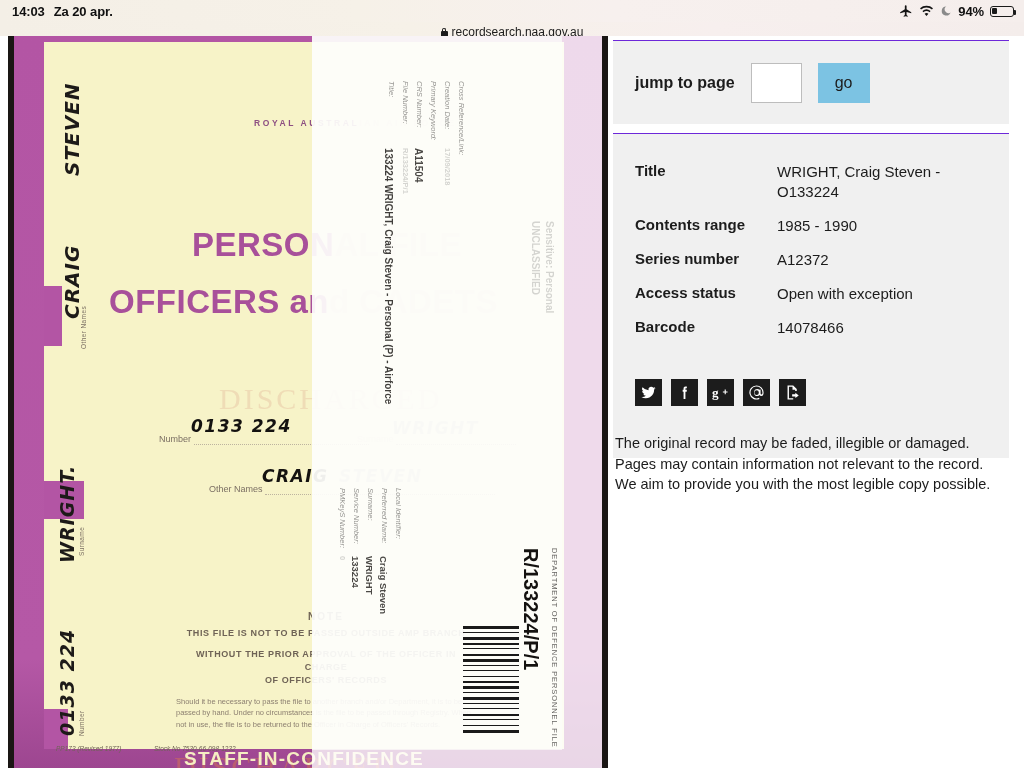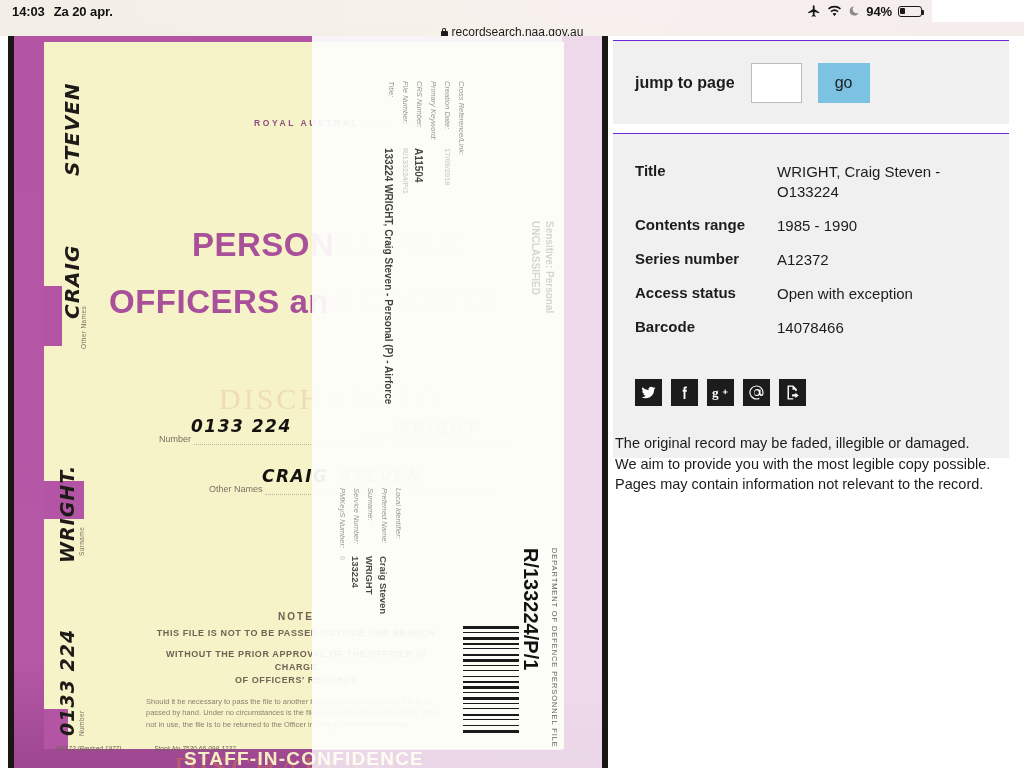--- a/index.html
+++ b/index.html
@@ -7,21 +7,21 @@
   html, body {
     width: 1024px; height: 768px;
     overflow: hidden;
     font-family: "Liberation Sans", sans-serif;
     background: #ffffff;
   }
 
   
   #status-bar {
     position: absolute; left: 0; top: 0;
-    width: 932px; height: 22px;
+    width: 1024px; height: 22px;
     background: linear-gradient(to right, #f4efe6 0%, #f6f1e8 35%, #f7f0ee 60%, #f5eeec 100%);
     display: flex; align-items: center;
     font-size: 13px; font-weight: bold; color: #101010;
     letter-spacing: -0.1px;
   }
   #status-left { display: flex; align-items: center; gap: 9px; padding-left: 12px; }
   #status-right {
     position: absolute; right: 10px; top: 0; height: 22px;
     display: flex; align-items: center; gap: 6px;
   }
@@ -139,21 +139,21 @@
 
   .field-row { position: absolute; font-size: 9px; color: #7b6f63; }
   .field-row .fv {
     font-family: "DejaVu Sans", sans-serif; font-weight: bold; font-style: italic;
     font-size: 17px; color: #141210; letter-spacing: 1.5px;
   }
   .field-row .fv.faint { color: rgba(90,96,120,0.35); }
   .dots { border-bottom: 1px dotted #bdb39f; display: inline-block; }
 
   .note-block {
-    position: absolute; left: 132px; top: 575px; width: 300px;
+    position: absolute; left: 162px; top: 575px; width: 300px;
     text-align: center; color: #6f6356;
   }
   .note-head { font-size: 10px; font-weight: bold; letter-spacing: 2px; }
   .note-body { font-size: 9px; font-weight: bold; line-height: 1.45; letter-spacing: 0.6px; margin-top: 5px; }
   .note-small { font-size: 7.5px; line-height: 1.5; text-align: left; margin-top: 9px; color: #8d8071; }
   .ghost-txt { color: rgba(150,140,125,0.30); }
 
   .footer-code { position: absolute; font-size: 6.5px; font-style: italic; color: #6f6356; }
   .sic-band {
     position: absolute; left: 30px; top: 713px; width: 520px; height: 19px;
@@ -488,18 +488,18 @@
           <svg width="17" height="17" viewBox="0 0 24 24">
             <path fill="#fff" d="M5 2h8l5 5v3h-2.2V8H12V4H7v16h6v2H5z"></path>
             <path fill="#fff" d="M16 12.3v2.2h-4.5v3.1H16v2.2l4.8-3.7z"></path>
           </svg>
         </div>
       </div>
     </div>
 
     <div id="disclaimer">
       <div>The original record may be faded, illegible or damaged.</div>
+      <div>Pages may contain information not relevant to the record.</div>
       <div>We aim to provide you with the most legible copy possible.</div>
-      <div>Pages may contain information not relevant to the record.</div>
     </div>
 
   </div>
 </div>
 
 </body></html>

